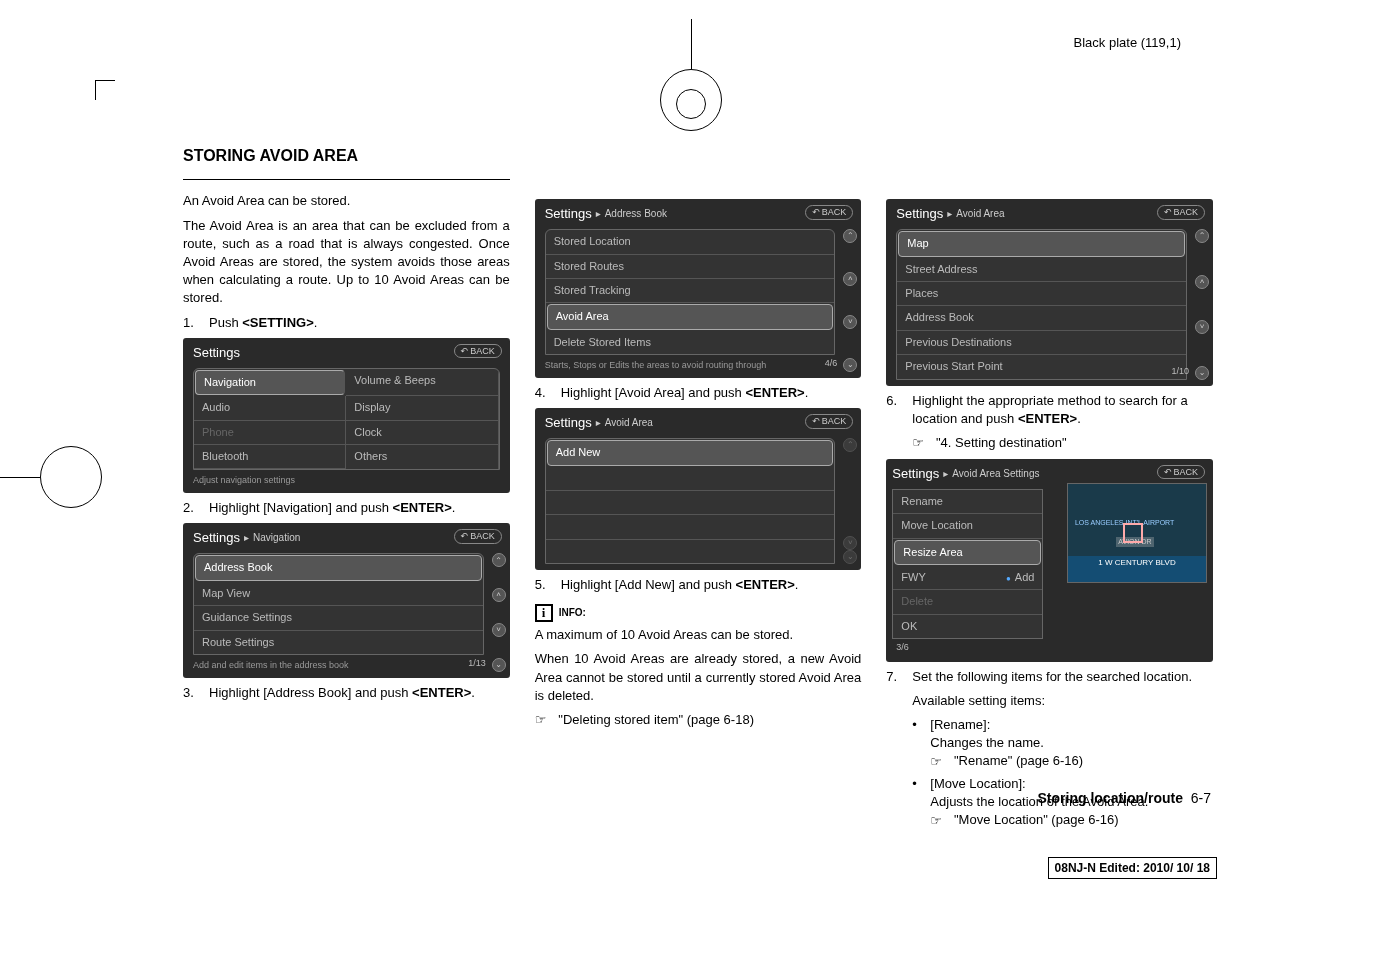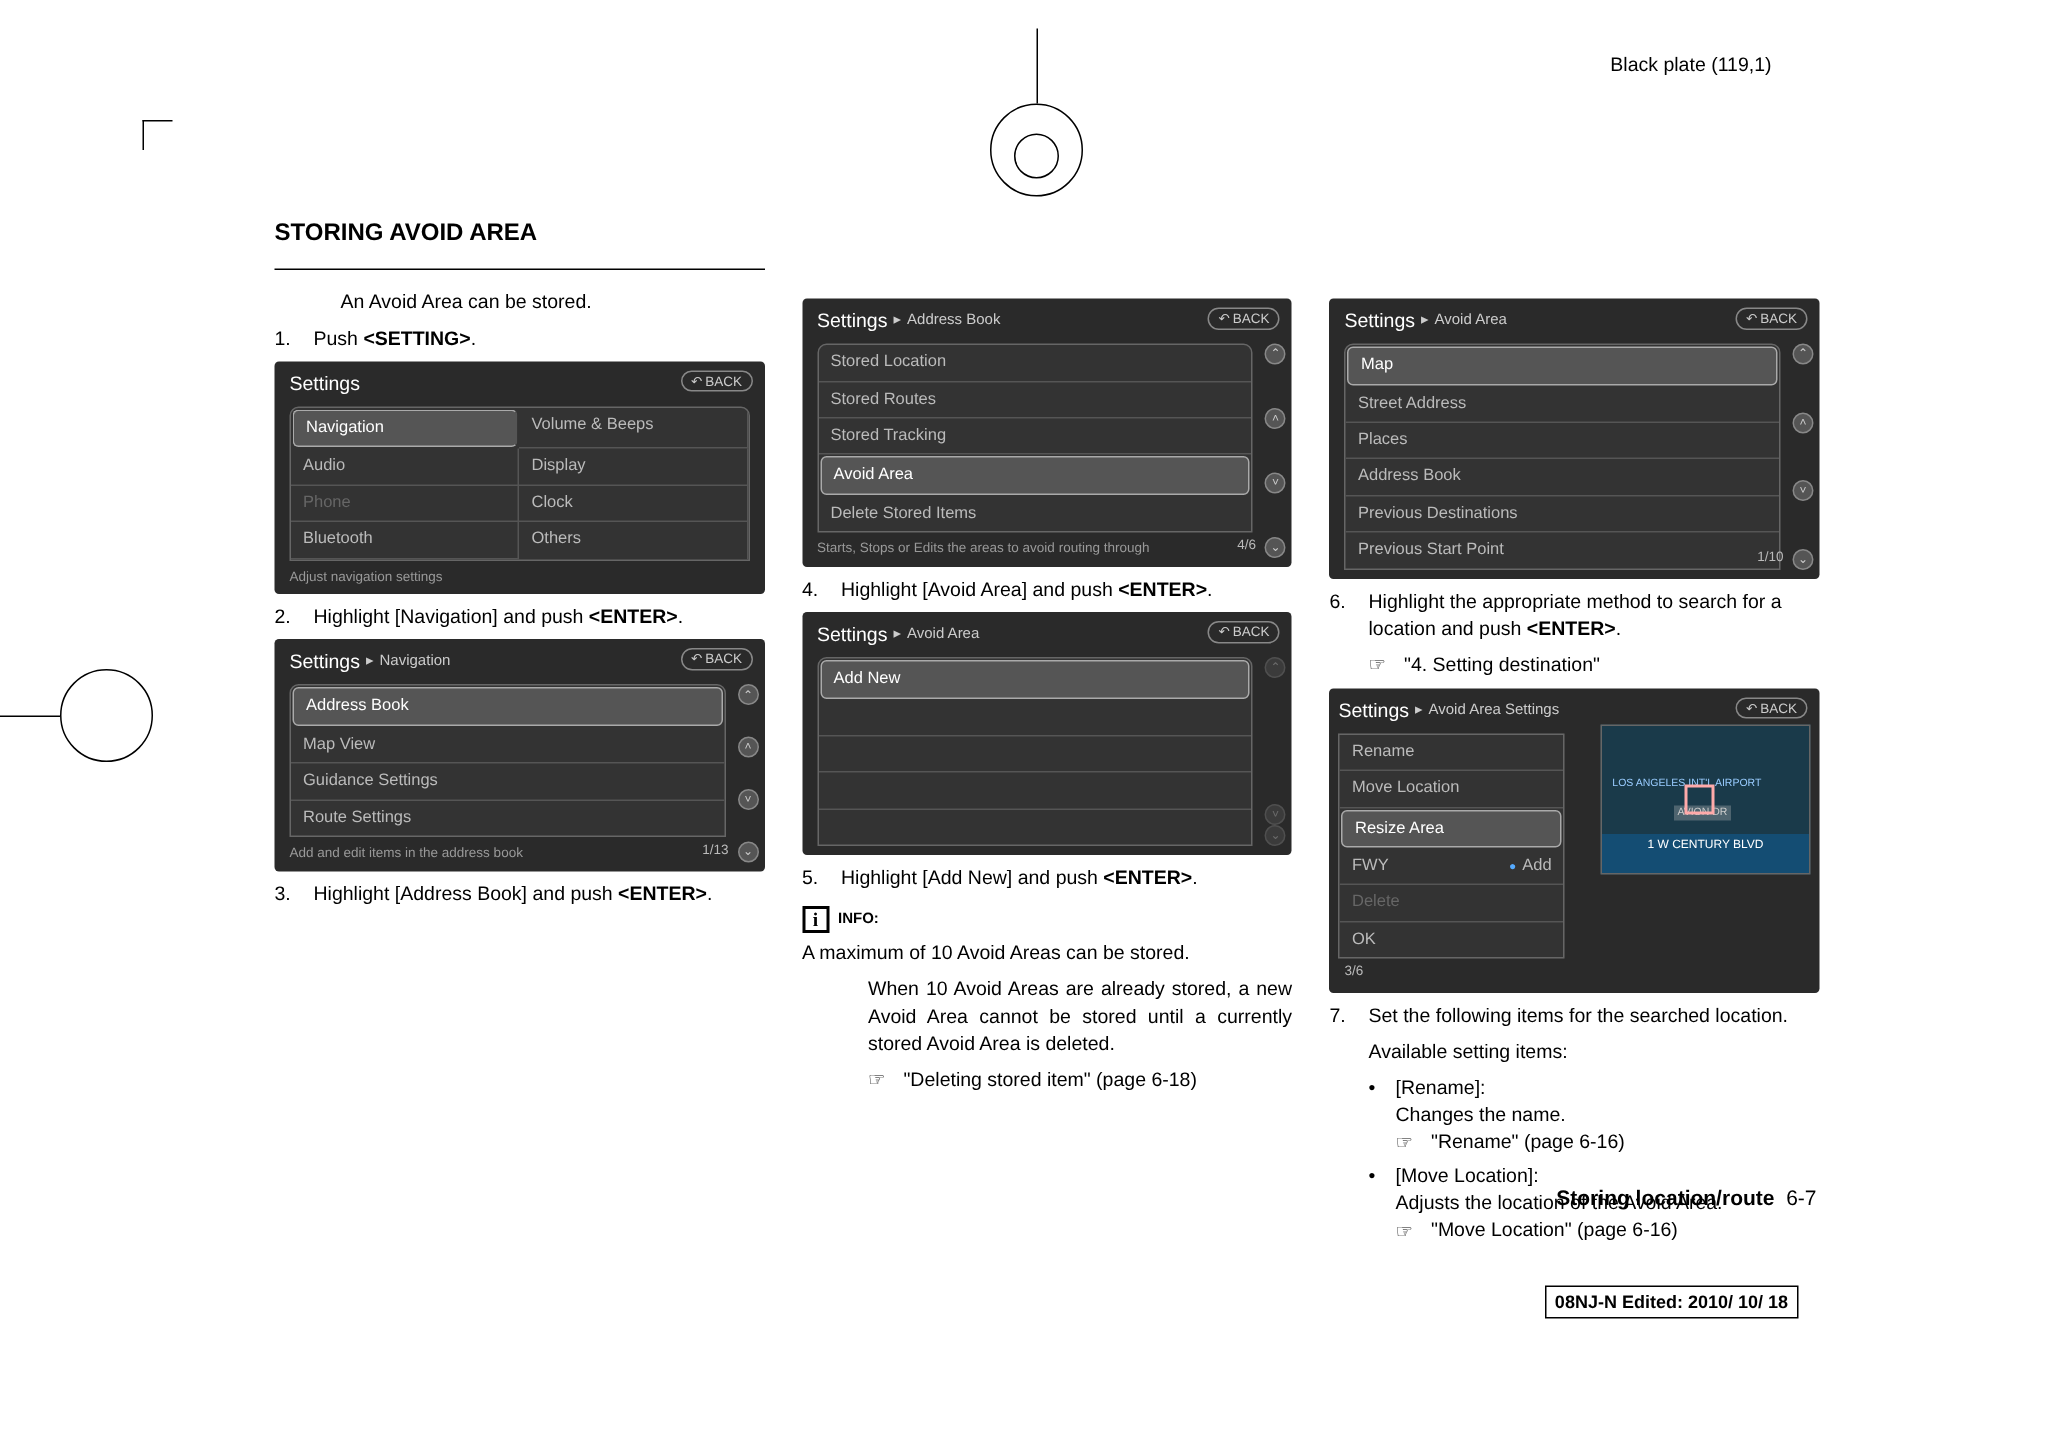--- a/index.html
+++ b/index.html
@@ -94,21 +94,21 @@
       gap: 25px;
     }
     .col { flex: 1; font-size: 13px; line-height: 1.4; }
     .section-heading {
       font-weight: bold;
       font-size: 16px;
       border-bottom: 1px solid #000;
       padding-bottom: 12px;
       margin-bottom: 12px;
     }
-    .body-text { margin-bottom: 6px; text-align: justify; margin-left: 44px; }
+    .body-text { margin-bottom: 6px; text-align: justify; }
     .numbered { display: flex; gap: 10px; margin: 6px 0; }
     .numbered .num { width: 16px; flex-shrink: 0; }
     .numbered .txt { flex: 1; }
     .screen {
       background: #2a2a2a;
       border-radius: 3px;
       padding: 6px 10px 6px 10px;
       margin: 6px 0;
       color: #ddd;
       font-size: 11px;
@@ -175,21 +175,21 @@
     .bullet .dot { width: 8px; flex-shrink: 0; }
     .section-footer {
       position: absolute;
       right: 170px;
       bottom: 148px;
       font-size: 14px;
     }
     .section-footer .label { font-weight: bold; }
     .bottom-stamp {
       position: absolute;
-      right: 182px;
+      right: 164px;
       bottom: 75px;
       border: 1px solid #000;
       padding: 3px 6px;
       font-size: 12px;
       font-weight: bold;
     }
     .map-preview {
       width: 140px; height: 100px; background: #1a3a4a;
       position: absolute; right: 6px; top: 24px;
       border: 1px solid #666;
@@ -207,20 +207,21 @@
 <div class="crop-mark-left"></div>
 <div class="corner-mark"></div>
 
 <div class="header-meta">Black plate (119,1)</div>
 
 <div class="page-content">
 
   <div class="col">
     <div class="section-heading">STORING AVOID AREA</div>
     <p class="body-text">An Avoid Area can be stored.</p>
+    <p class="body-text">The Avoid Area is an area that can be excluded from a route, such as a road that is always congested. Once Avoid Areas are stored, the system avoids those areas when calculating a route. Up to 10 Avoid Areas can be stored.</p>
 
     <div class="numbered">
       <span class="num">1.</span>
       <span class="txt">Push <b>&lt;SETTING&gt;</b>.</span>
     </div>
 
     <div class="screen">
       <div class="screen-crumb">
           <span class="bold">Settings</span>
         </div>

